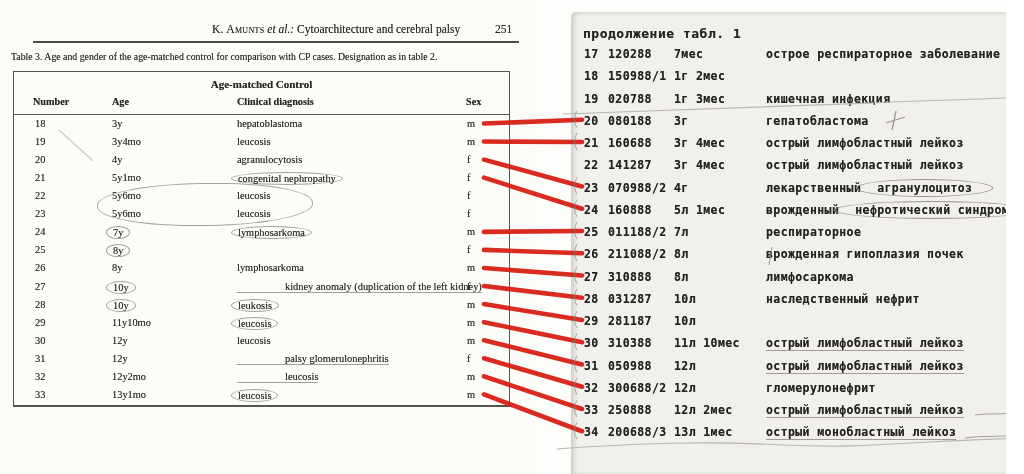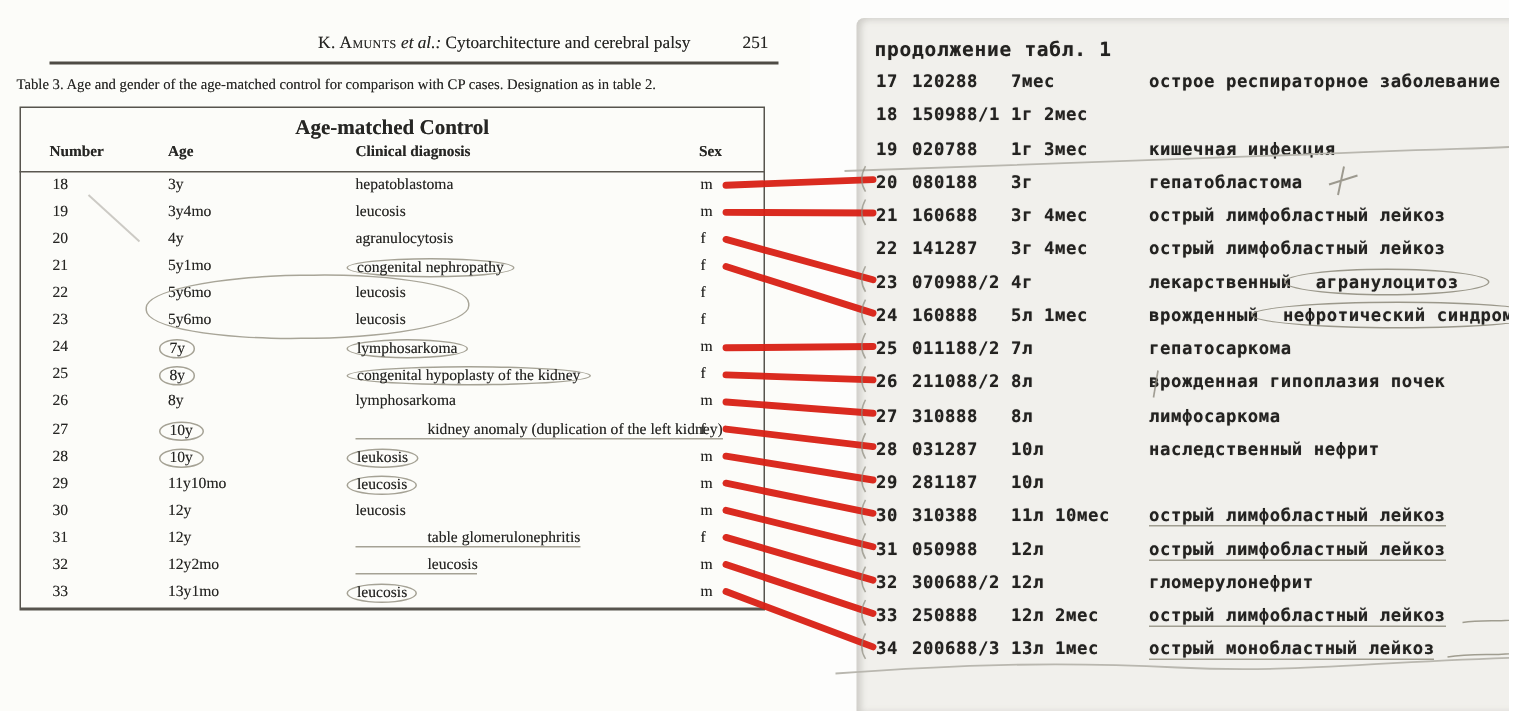--- a/index.html
+++ b/index.html
@@ -10,21 +10,21 @@
              color:#262624;text-shadow:0 0 0.4px rgba(45,42,38,0.55);}
   #running-head{position:absolute;left:212px;top:23px;font-size:11.5px;white-space:nowrap;}
   .smallcaps{font-variant:small-caps;letter-spacing:0.3px;}
   .etal{font-style:italic;}
   #page-number{position:absolute;left:495px;top:23px;font-size:11.5px;}
   #head-rule{position:absolute;left:33px;top:41px;width:486px;height:1.5px;background:#4e4b45;}
   #caption{position:absolute;left:11px;top:51px;width:500px;font-size:9.8px;white-space:nowrap;}
   #table-box{position:absolute;left:13px;top:71px;width:497px;height:336px;
              border:1.2px solid #57544e;border-bottom-width:2px;box-sizing:border-box;}
   #group-header{position:absolute;left:13px;top:78px;width:497px;text-align:center;
-                font-weight:bold;font-size:14px;}
+                font-weight:bold;font-size:11px;}
   .colhead{position:absolute;top:96px;font-weight:bold;font-size:10.2px;}
   #ch-number{left:33px}#ch-age{left:112px}#ch-diag{left:237px}#ch-sex{left:466px}
   #header-rule{position:absolute;left:13px;top:114px;width:497px;height:1.1px;background:#5a5750;}
   .lrow{position:absolute;left:0;width:522px;height:18px;font-size:10.4px;}
   .lrow span{position:absolute;top:0;white-space:nowrap;}
   .lc-num{left:35px}.lc-age{left:112px}.lc-diag{left:237px}.lc-sex{left:467px}
   .pcircle{border:1.1px solid #a5a295;border-radius:50%;padding:0 6px;margin-left:-6px;}
   .punder{border-bottom:1.1px solid #a5a295;padding-left:48px;}
   #big-oval{position:absolute;left:97px;top:183px;width:214px;height:41px;
             border:1.2px solid #a8a598;border-radius:48%;transform:rotate(-0.8deg);}
@@ -98,21 +98,20 @@
         </div>
         <div class="lrow" style="top: 226.36px;">
           <span class="lc-num">24</span>
           <span class="lc-age pcircle">7y</span>
           <span class="lc-diag pcircle">lymphosarkoma</span>
           <span class="lc-sex">m</span>
         </div>
         <div class="lrow" style="top: 244.42px;">
           <span class="lc-num">25</span>
           <span class="lc-age pcircle">8y</span>
-          <span class="lc-diag pcircle">congenital hypoplasty of the kidney</span>
           <span class="lc-sex">f</span>
         </div>
         <div class="lrow" style="top: 262.48px;">
           <span class="lc-num">26</span>
           <span class="lc-age">8y</span>
           <span class="lc-diag">lymphosarkoma</span>
           <span class="lc-sex">m</span>
         </div>
         <div class="lrow" style="top: 280.54px;">
           <span class="lc-num">27</span>
@@ -134,21 +133,21 @@
         </div>
         <div class="lrow" style="top: 334.72px;">
           <span class="lc-num">30</span>
           <span class="lc-age">12y</span>
           <span class="lc-diag">leucosis</span>
           <span class="lc-sex">m</span>
         </div>
         <div class="lrow" style="top: 352.78px;">
           <span class="lc-num">31</span>
           <span class="lc-age">12y</span>
-          <span class="lc-diag punder">table glomerulonephritis</span>
+          <span class="lc-diag punder">palsy glomerulonephritis</span>
           <span class="lc-sex">f</span>
         </div>
         <div class="lrow" style="top: 370.84px;">
           <span class="lc-num">32</span>
           <span class="lc-age">12y2mo</span>
           <span class="lc-diag punder">leucosis</span>
           <span class="lc-sex">m</span>
         </div>
         <div class="lrow" style="top: 388.9px;">
           <span class="lc-num">33</span>
@@ -207,21 +206,21 @@
         <div class="rrow" style="top: 190.75px;">
           <span class="rc-num">24</span>
           <span class="rc-date">160888</span>
           <span class="rc-age">5л 1мес</span>
           <span class="rc-diag">врожденный <span class="rcircle">нефротический синдром</span></span>
         </div>
         <div class="rrow" style="top: 213px;">
           <span class="rc-num">25</span>
           <span class="rc-date">011188/2</span>
           <span class="rc-age">7л</span>
-          <span class="rc-diag">гепатосаркома</span>
+          <span class="rc-diag">респираторное</span>
         </div>
         <div class="rrow" style="top: 235.25px;">
           <span class="rc-num">26</span>
           <span class="rc-date">211088/2</span>
           <span class="rc-age">8л</span>
           <span class="rc-diag">врожденная гипоплазия почек</span>
         </div>
         <div class="rrow" style="top: 257.5px;">
           <span class="rc-num">27</span>
           <span class="rc-date">310888</span>

